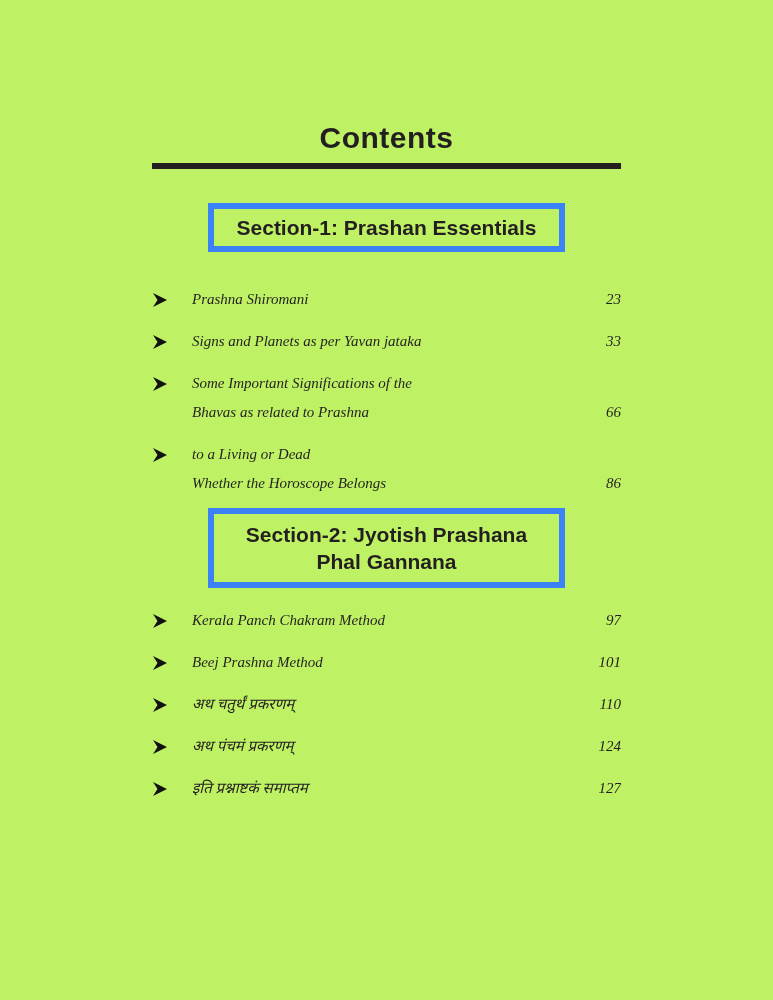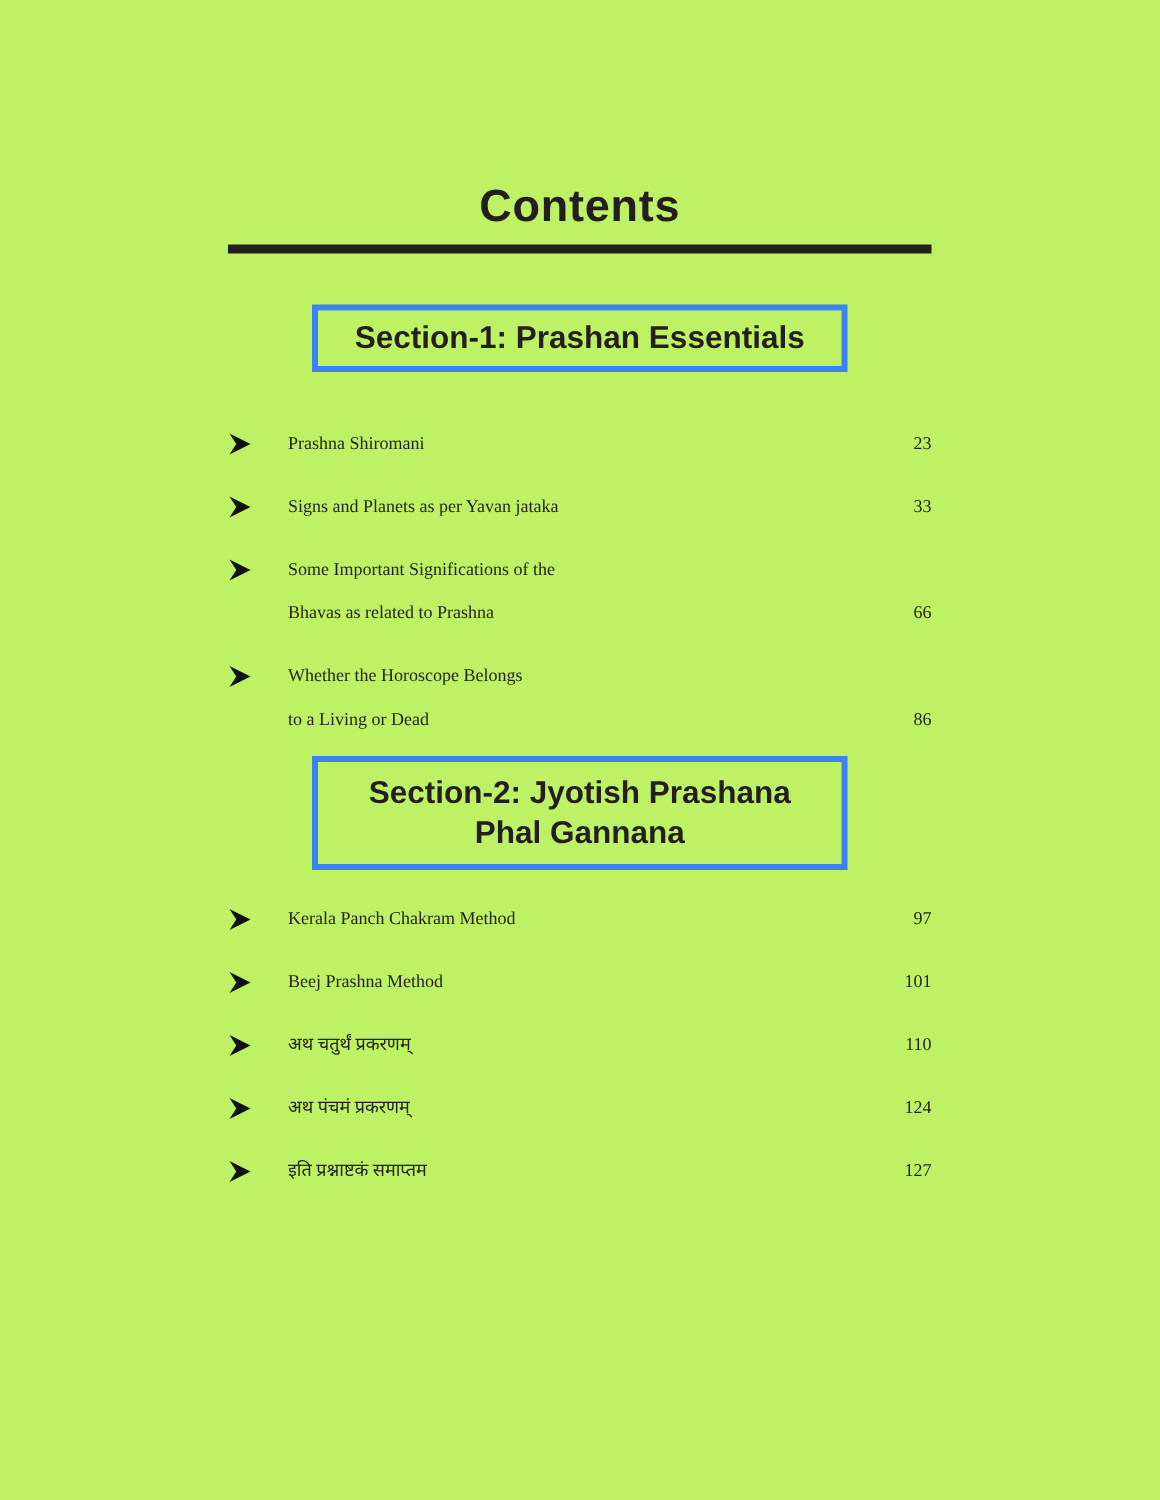--- a/index.html
+++ b/index.html
@@ -30,39 +30,40 @@
   }
   .rule {
     height: 6px;
     background: #231f20;
     margin-top: 5px;
   }
   .section-box {
     box-sizing: border-box;
     width: 357px;
     margin: 34px auto 0 auto;
-    border: 4px solid #3b82f6;
+    border: 6px solid #3b82f6;
     padding: 5px 4px;
     text-align: center;
     font-family: "Liberation Sans", sans-serif;
     font-weight: 700;
     font-size: 21px;
     line-height: 27px;
     color: #231f20;
   }
   .section-box.second {
     margin-top: 10px;
     padding: 7px 4px;
   }
   .heading-line { display: block; }
   .toc {
     margin-top: 33px;
     font-family: "Liberation Serif", "DejaVu Serif", "DejaVu Sans", serif;
-    font-size: 12px;
+    font-size: 15px;
     overflow: hidden; 
+    font-style: italic;
   }
   .toc.second { margin-top: 18px; }
   .toc-row {
     display: flex;
     align-items: flex-end;
     margin-bottom: 13px;
   }
   .toc-row:last-child { margin-bottom: 0; }
   .bullet {
     flex: 0 0 40px;
@@ -140,22 +141,22 @@
       <span class="page-num">66</span>
     </div>
 
     <div class="toc-row">
       <span class="bullet">
         <svg width="16" height="16" viewBox="0 0 16 16" aria-hidden="true">
             <path d="M1 1 L15 8 L1 15 L5.5 8 Z"></path>
           </svg>
       </span>
       <span class="entry-text">
+        <span class="line">to a Living or Dead</span>
         <span class="line">Whether the Horoscope Belongs</span>
-        <span class="line">to a Living or Dead</span>
       </span>
       <span class="page-num">86</span>
     </div>
 
   </div>
 
   <div class="section-box second">
     <span class="heading-line">Section-2: Jyotish Prashana</span>
     <span class="heading-line">Phal Gannana</span>
   </div>

